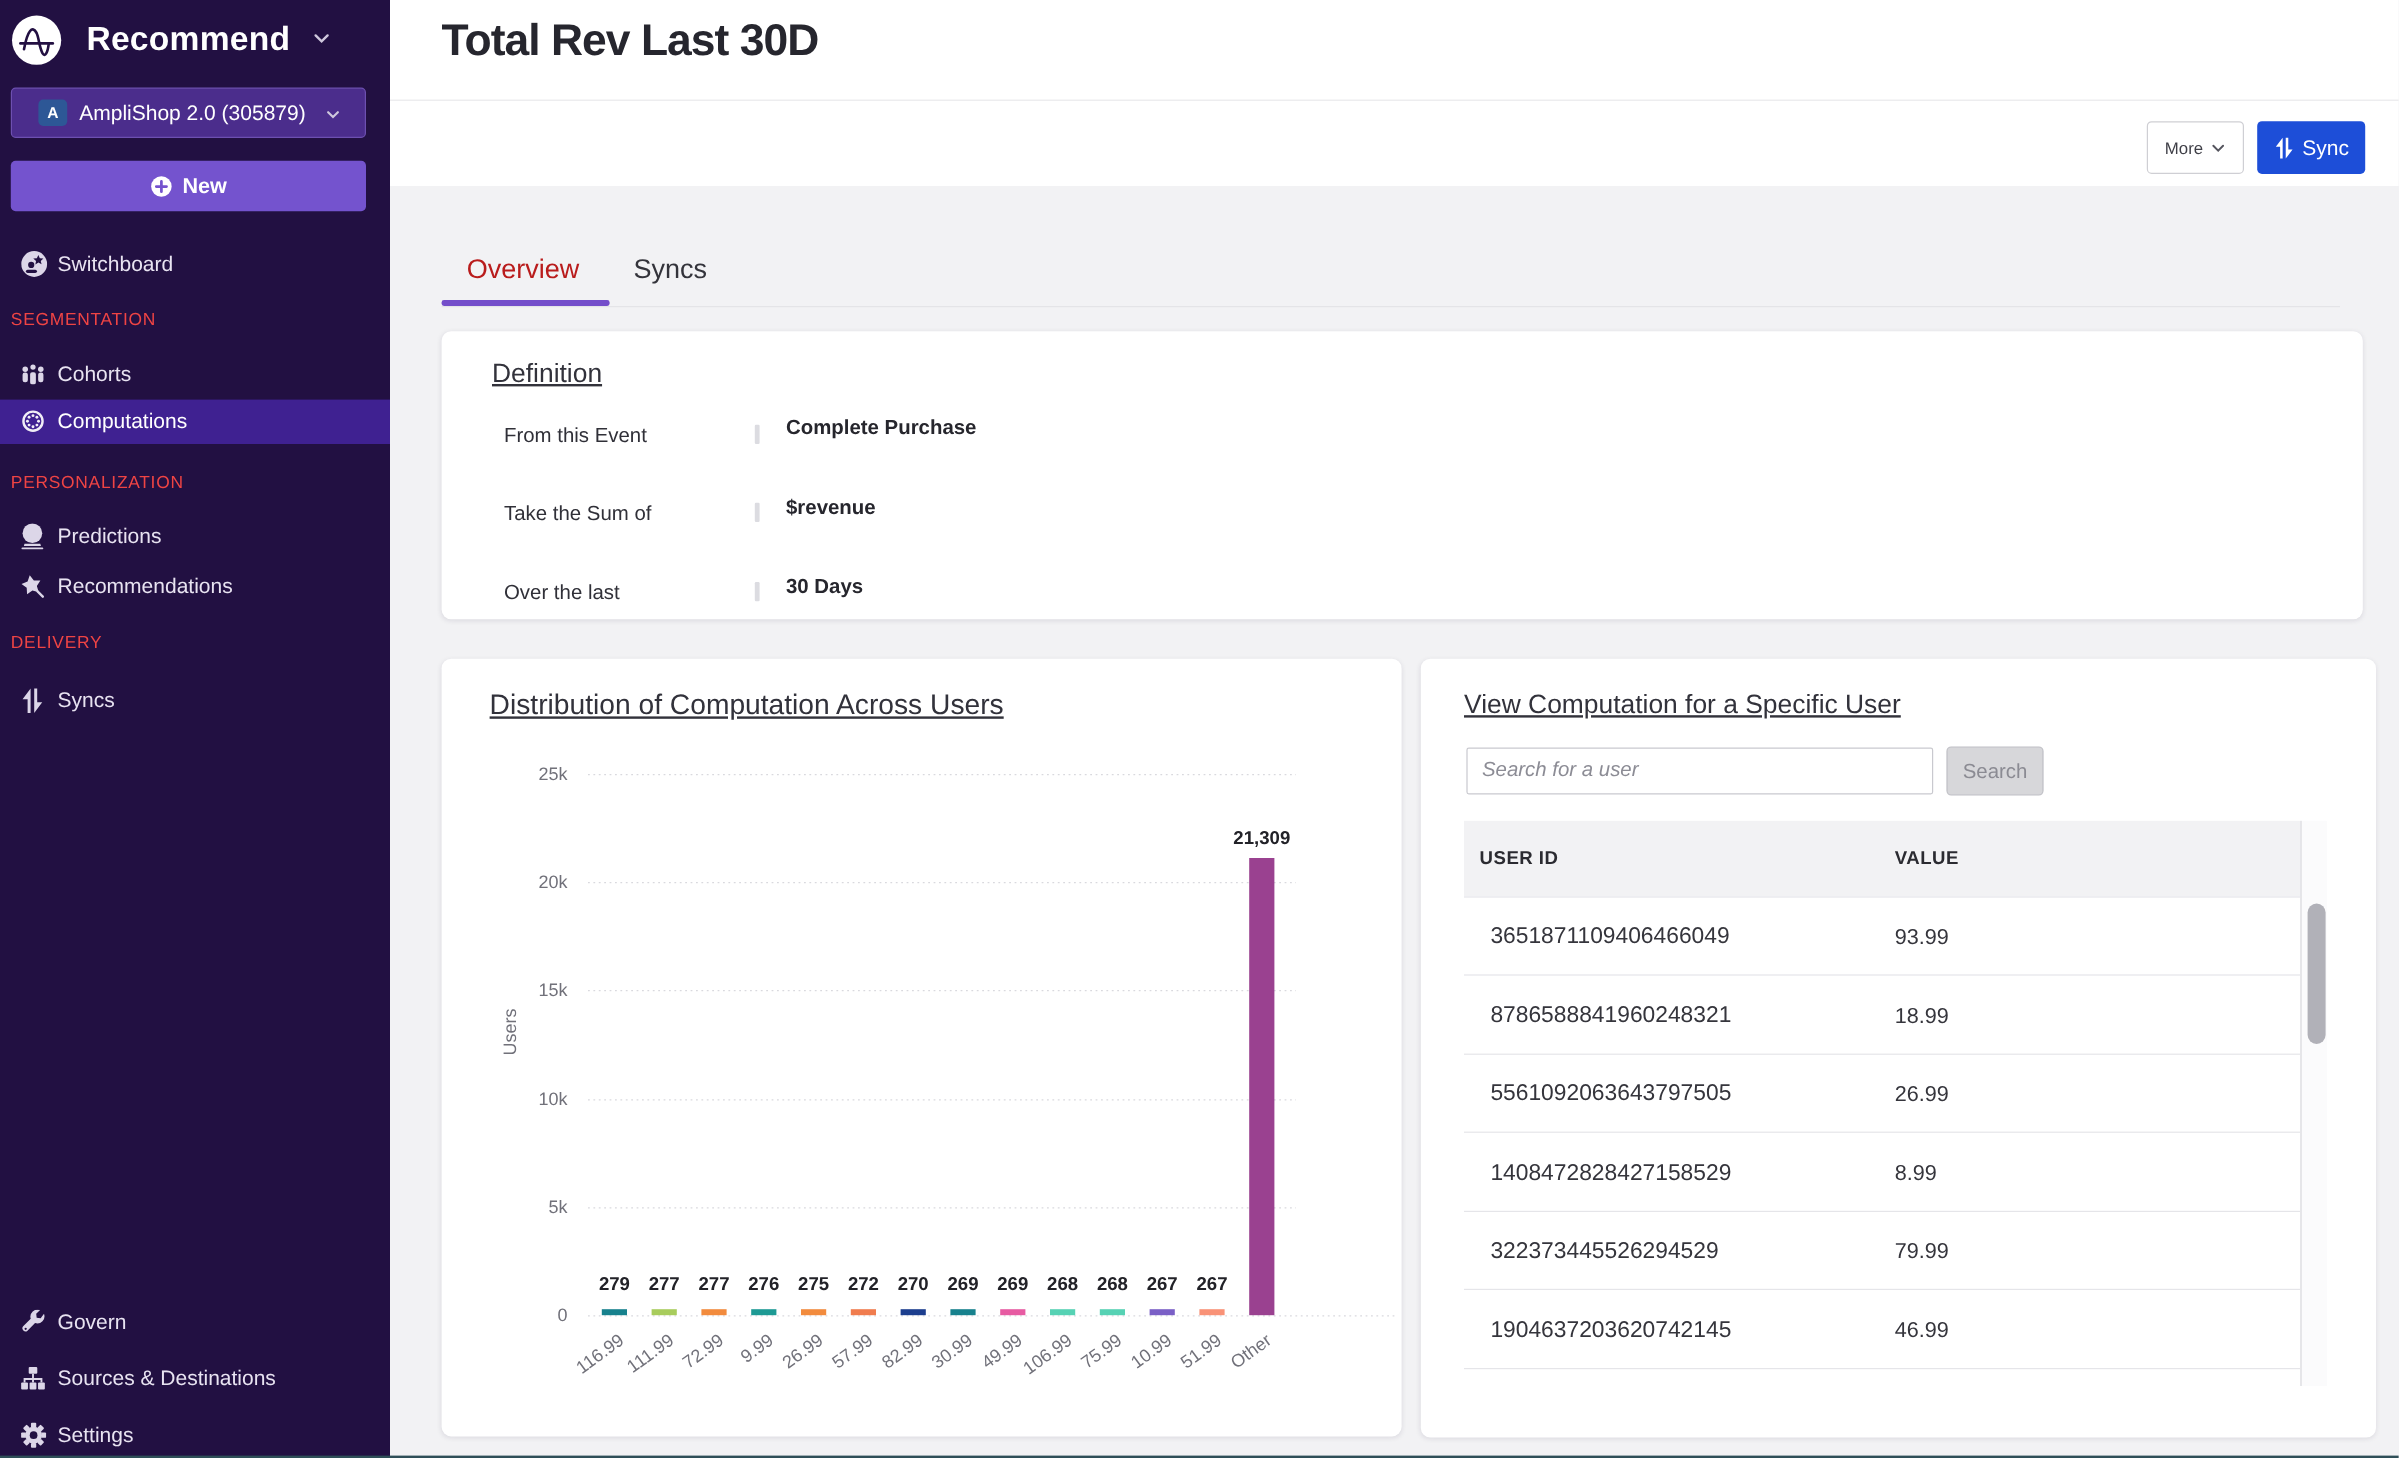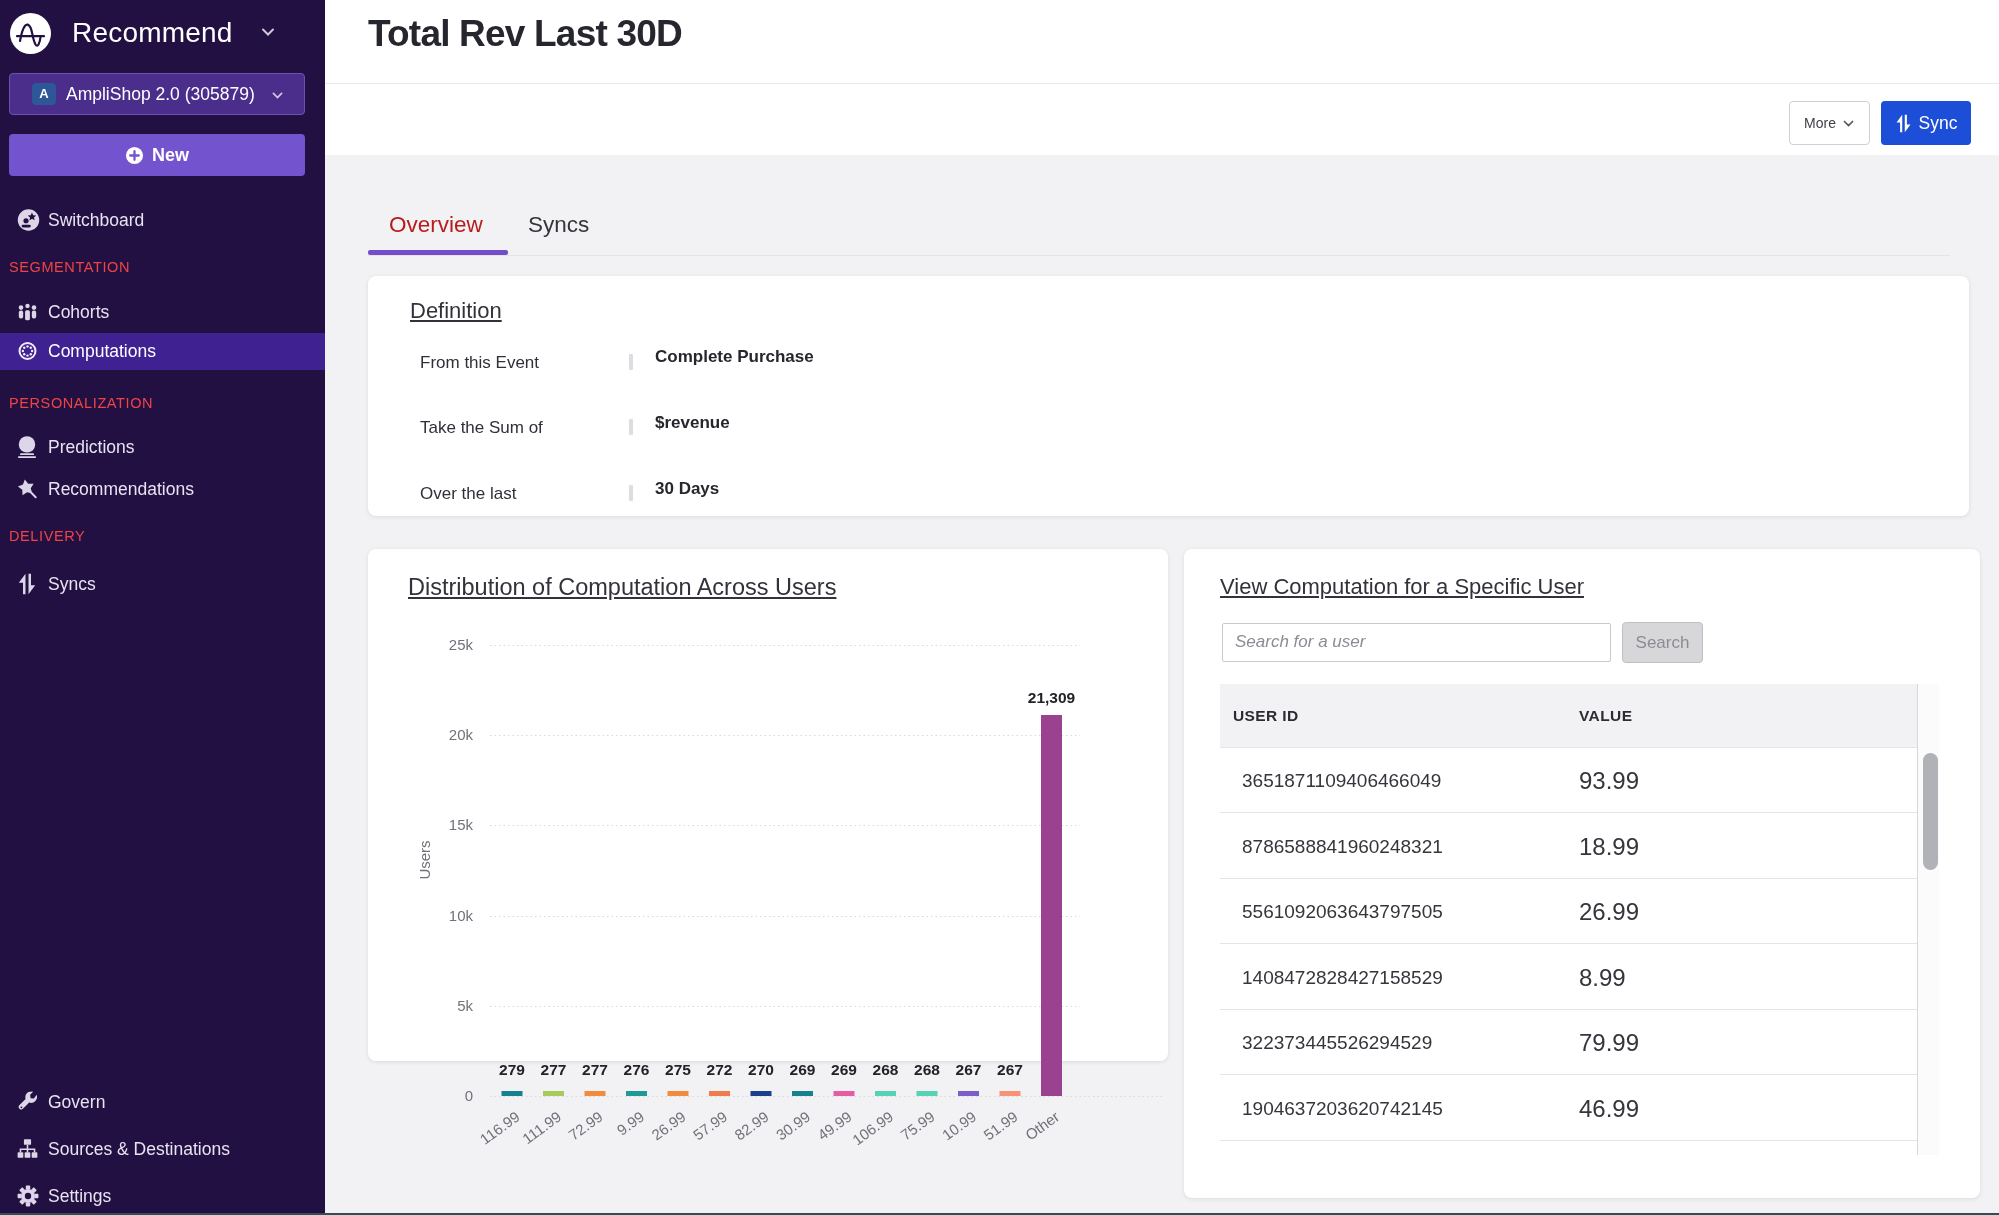--- a/index.html
+++ b/index.html
@@ -2,21 +2,21 @@
 <html><head>
 <meta charset="utf-8">
 <style>
 * { margin:0; padding:0; box-sizing:border-box; }
 html,body { width:1999px; height:1215px; overflow:hidden; }
 body { font-family:"Liberation Sans", sans-serif; background:#f2f2f4; position:relative; }
 
 
 #sidebar { position:absolute; left:0; top:0; width:325px; height:1215px; background:#221042; }
 #logoCircle { position:absolute; left:10px; top:13px; width:41px; height:41px; background:#fff; border-radius:50%; }
-#brand { position:absolute; left:72px; top:17px; font-size:28px; font-weight:normal; color:#fff; letter-spacing:0.2px; }
+#brand { position:absolute; left:72px; top:17px; font-size:28px; font-weight:bold; color:#fff; letter-spacing:0.2px; }
 #brandChev { position:absolute; left:260px; top:24px; }
 #projBtn { position:absolute; left:9px; top:73px; width:296px; height:42px; background:#4b2d8c; border:1px solid #6d50b0; border-radius:4px; }
 #projBadge { position:absolute; left:22px; top:9px; width:24px; height:22px; background:#2d5796; border-radius:4px; color:#fff; font-size:13px; font-weight:bold; text-align:center; line-height:22px; }
 #projText { position:absolute; left:56px; top:10px; font-size:17.5px; color:#fff; }
 #newBtn { position:absolute; left:9px; top:134px; width:296px; height:42px; background:#7453ce; border-radius:4px; display:flex; align-items:center; justify-content:center; gap:8px; color:#fff; font-size:18px; font-weight:bold; }
 .navitem { position:absolute; left:0; width:325px; height:40px; }
 .navitem .ic { position:absolute; left:17px; top:50%; transform:translateY(-50%); width:21px; height:21px; }
 .navitem .lb { position:absolute; left:48px; top:50%; transform:translateY(-50%); font-size:17.5px; color:#e8e3f1; white-space:nowrap; }
 .navhead { position:absolute; left:9px; font-size:14.5px; font-weight:normal; color:#ef4444; letter-spacing:0.6px; }
 #activeRow { position:absolute; left:0; top:333px; width:325px; height:37px; background:#3f2191; }
@@ -34,34 +34,34 @@
 #tabLine { position:absolute; left:368px; top:255px; width:1582px; height:1px; background:#e4e4e7; }
 #tabUnderline { position:absolute; left:368px; top:250px; width:140px; height:5px; background:#744eca; border-radius:2px; }
 
 
 .card { position:absolute; background:#fff; border-radius:8px; box-shadow:0 1px 4px rgba(25,20,60,0.10); }
 #defCard { left:368px; top:276px; width:1601px; height:240px; }
 .cardTitle { position:absolute; font-size:22px; color:#32323b;text-decoration:underline; }
 .defLabel { position:absolute; left:52px; font-size:17px; font-weight:normal; color:#303038; }
 .defBar { position:absolute; left:261px; width:4px; height:16px; background:#dcdce1; border-radius:1px; }
 .defVal { position:absolute; left:287px; font-size:17px; font-weight:bold; color:#26262d; }
-#chartCard { left:368px; top:549px; width:800px; height:512px; }
+#chartCard { left:368px; top:549px; width:800px; height:648px; }
 #userCard { left:1184px; top:549px; width:796px; height:649px; }
 
 
 #searchInput { position:absolute; left:38px; top:74px; width:389px; height:39px; border:1px solid #c9c9cf; border-radius:2px; background:#fff; }
 #searchPh { position:absolute; left:51px; top:83px; font-size:17px; font-style:italic; color:#8c8c95; }
 #searchBtn { position:absolute; left:438px; top:73px; width:81px; height:41px; background:#d7d7da; border:1px solid #bfbfc5; border-radius:4px; font-size:17px; color:#8b8b93; display:flex; align-items:center; justify-content:center; }
 #tblHead { position:absolute; left:36px; top:135px; width:697px; height:63px; background:#f2f2f4; }
 .th { position:absolute; top:50%; transform:translateY(-50%); font-size:15.5px; font-weight:bold; color:#2b2b31; letter-spacing:0.4px; }
 #gutter { position:absolute; left:733px; top:135px; width:22px; height:471px; background:#fbfbfc; border-left:1px solid #d8d8dc; }
 #thumb { position:absolute; left:739px; top:204px; width:15px; height:117px; background:#b1b1b8; border-radius:7.5px; }
 .rowline { position:absolute; left:36px; width:697px; height:1px; background:#e5e5e9; }
 .cellId { position:absolute; left:58px; font-size:19px; color:#35353c; transform:translateY(-50%); }
-.cellVal { position:absolute; left:395px; font-size:24px; color:#35353c; transform:translateY(-50%); }
+.cellVal { position:absolute; left:395px; font-size:18px; color:#35353c; transform:translateY(-50%); }
 
 #bottomBar { position:absolute; left:0; top:1213px; width:1999px; height:2px; background:#2f4f58; }
 </style>
 </head>
 <body>
 
 <div id="sidebar">
   <div id="logoCircle">
     <svg width="41" height="41" viewBox="0 0 41 41">
       <path d="M10,28 C13,12 17,8 20.5,14.5 C22.5,18.5 22.5,26 25.5,31.5 C27.6,35 29.8,30.5 30.6,23.5" fill="none" stroke="#231042" stroke-width="2.2" stroke-linecap="round"></path>

